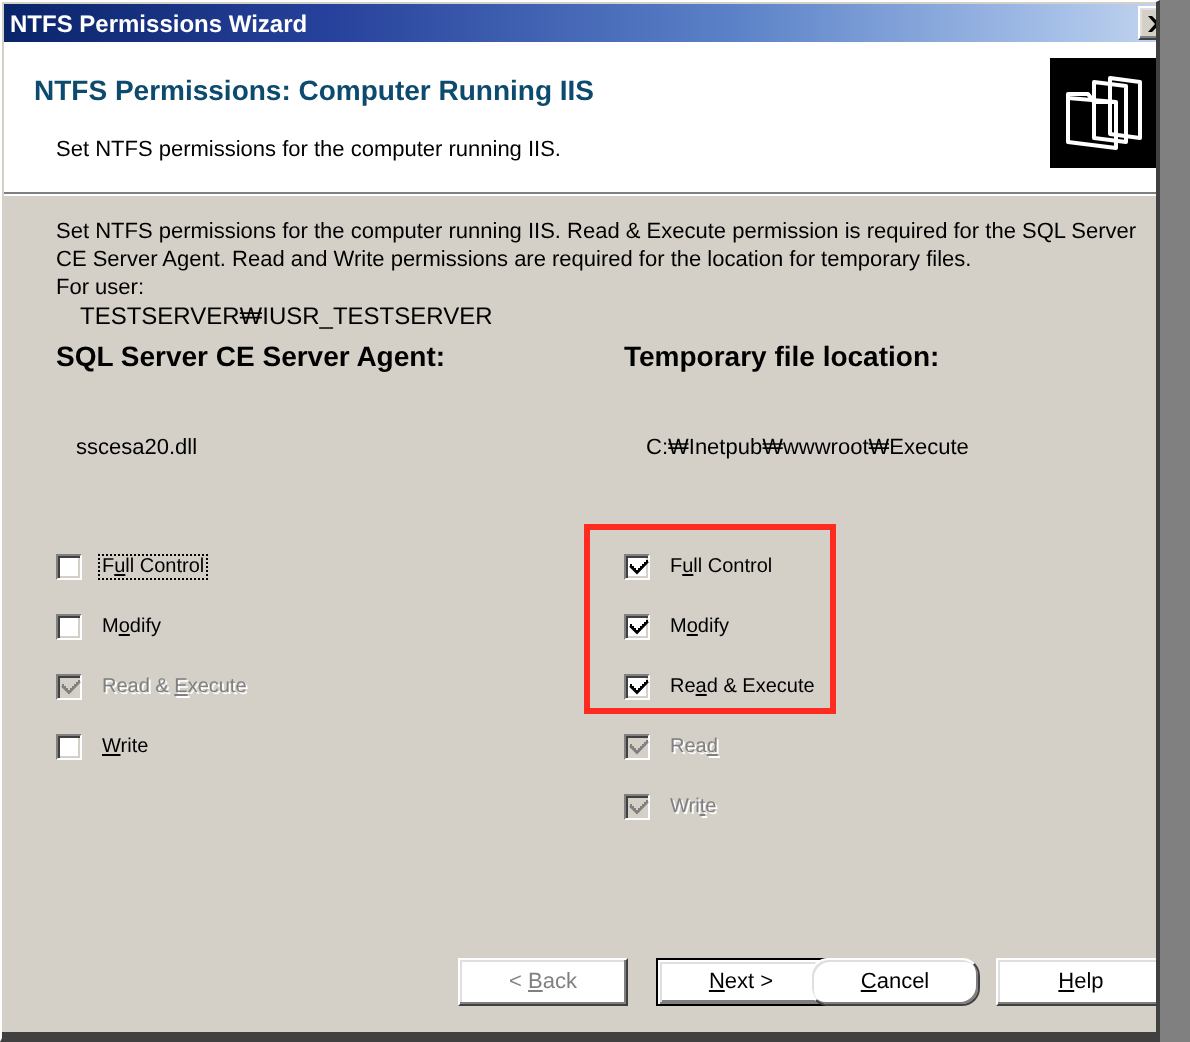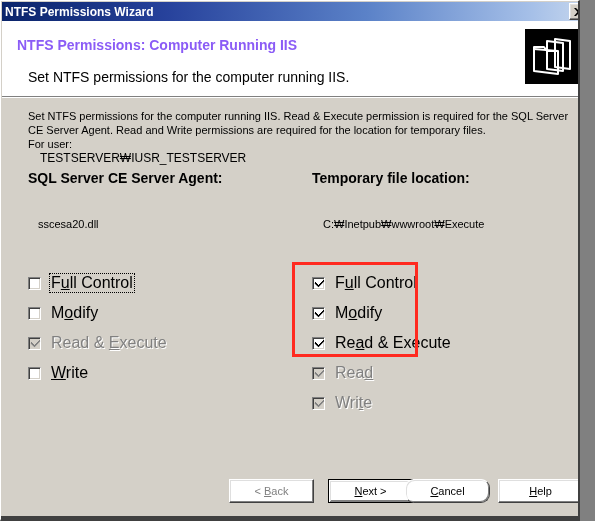--- a/index.html
+++ b/index.html
@@ -74,28 +74,28 @@
     height: 75px;
     background: #ffffff;
     box-sizing: border-box;
   }
   .header-title {
     position: absolute;
     left: 15px;
     top: 16px;
     font-size: 14px;
     font-weight: bold;
-    color: #8b5cf6;
+    color: #0c4a6e;
     white-space: nowrap;
   }
   .header-sub {
     position: absolute;
     left: 26px;
     top: 48px;
-    font-size: 14px;
+    font-size: 11px;
     color: #000000;
     white-space: nowrap;
   }
   .header-icon {
     position: absolute;
     right: 10px;
     top: 7px;
     width: 57px;
     height: 57px;
     background: #000000;
@@ -188,21 +188,21 @@
     background: #d4d0c8;
   }
   .cbox .tick {
     position: absolute;
     left: 1px;
     top: 0px;
     width: 11px;
     height: 11px;
   }
   .cb-label {
-    font-size: 16px;
+    font-size: 10px;
     color: #000000;
     margin-left: 8px;
     white-space: nowrap;
     padding: 1px 2px;
     cursor: default;
   }
   .cb-label.disabled { color: #808080; text-shadow: 1px 1px 0 #ffffff; }
   .cb-label.focused  { outline: 1px dotted #000000; outline-offset: -1px; }
   .cb-label u { text-decoration: underline; }
 

